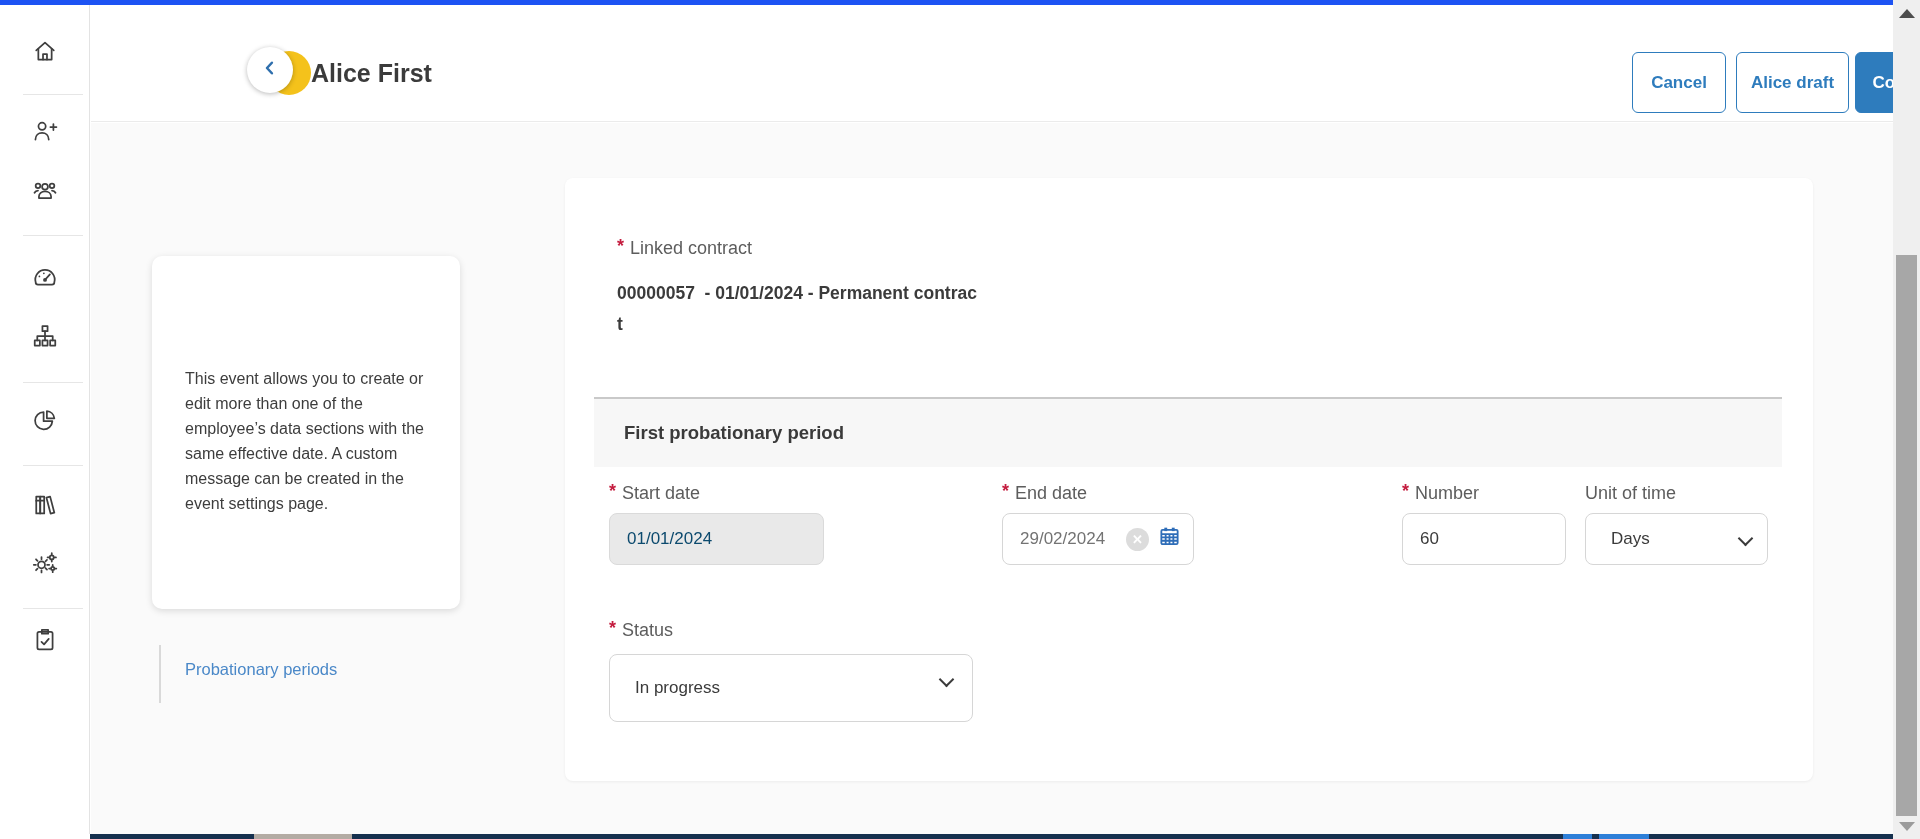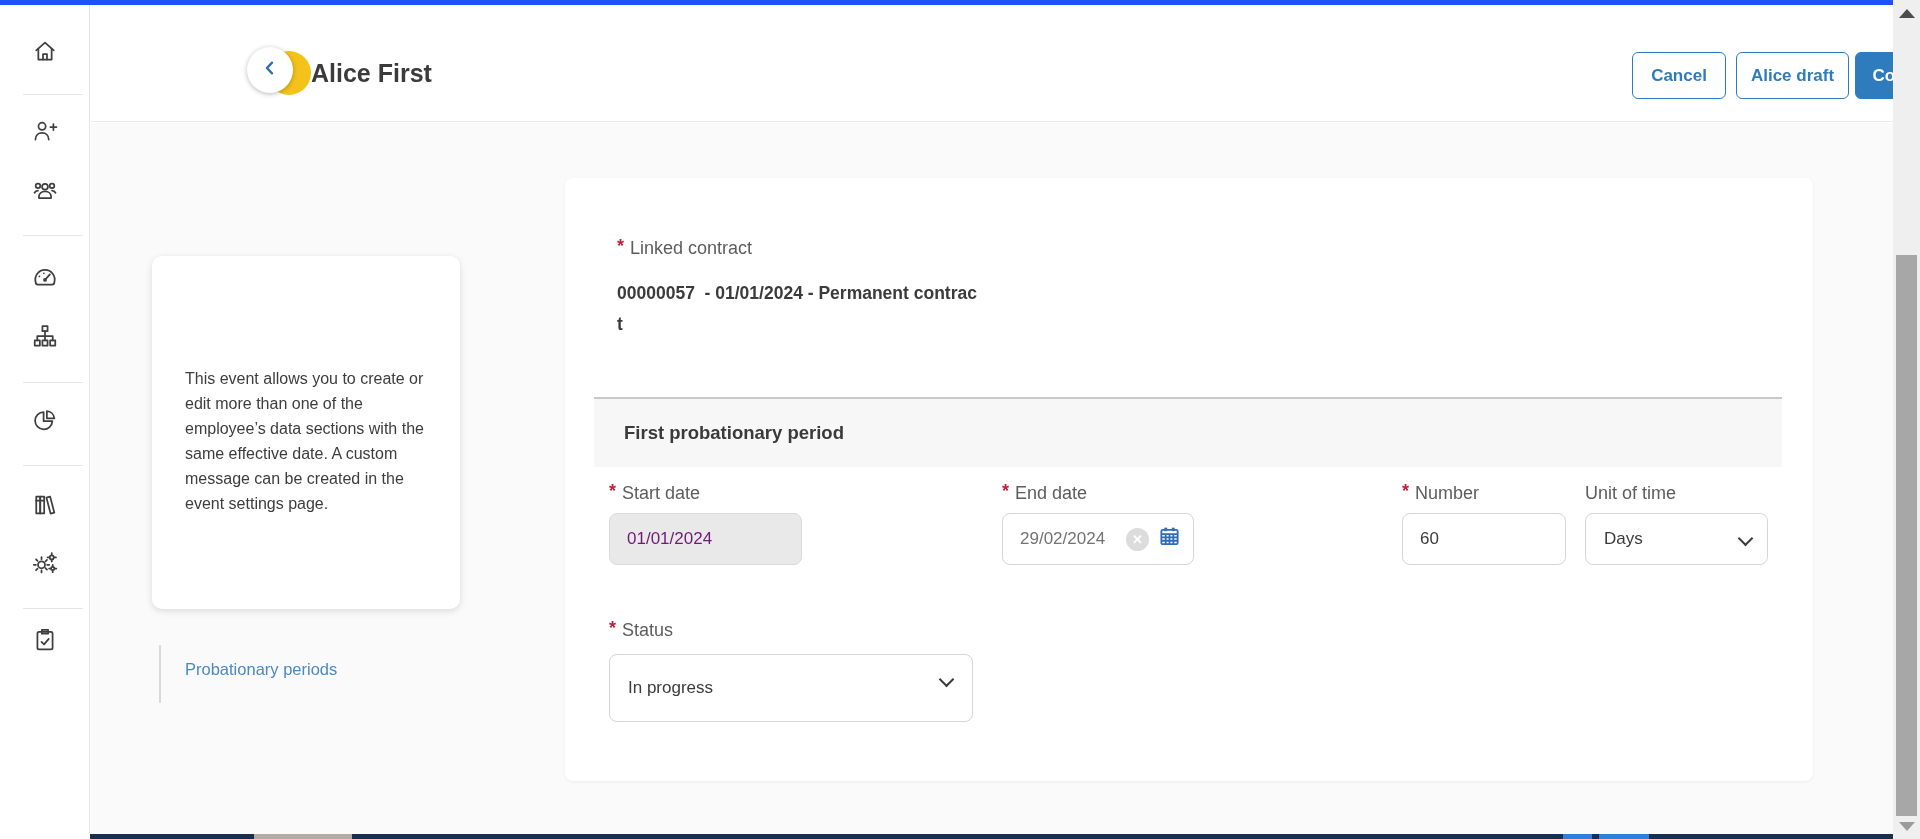--- a/index.html
+++ b/index.html
@@ -14,21 +14,21 @@
   .side-icon { position:absolute; left:26px; width:38px; height:38px; display:flex; align-items:center; justify-content:center; cursor:pointer; }
   .side-icon svg { stroke:#3f3f3f; fill:none; stroke-width:1.5; stroke-linecap:round; stroke-linejoin:round; }
   .side-div { position:absolute; left:23px; width:60px; height:1px; background:#e6e6e6; }
 
   
   #header { left:91px; top:5px; width:1802px; height:117px; background:#ffffff; border-bottom:1px solid #ebebeb; z-index:5; }
   #back-wrap { position:absolute; left:156px; top:40px; width:70px; height:56px; }
   #back-yellow { position:absolute; left:20px; top:6px; width:44px; height:44px; border-radius:50%; background:#f4c21b; }
   #back-btn { position:absolute; left:0px; top:2px; width:46px; height:46px; border-radius:50%; background:#ffffff; box-shadow:0 1px 5px rgba(0,0,0,0.28); display:flex; align-items:center; justify-content:center; cursor:pointer; }
   #page-title { position:absolute; left:220px; top:54px; font-size:25px; font-weight:700; color:#3b3b3b; }
-  .hdr-btn { position:absolute; top:47px; height:47px; border-radius:6px; border:1px solid #2e7cbd; background:#ffffff; color:#2e7cbd; font-family:"Liberation Sans",sans-serif; font-size:17px; font-weight:700; cursor:pointer; }
+  .hdr-btn { position:absolute; top:47px; height:61px; border-radius:6px; border:1px solid #2e7cbd; background:#ffffff; color:#2e7cbd; font-family:"Liberation Sans",sans-serif; font-size:17px; font-weight:700; cursor:pointer; }
   #btn-cancel { left:1541px; width:94px; }
   #btn-savedraft { left:1645px; width:113px; }
   #btn-confirm { left:1764px; width:100px; background:#2e7cbd; color:#ffffff; }
 
   
   #main { left:91px; top:123px; width:1802px; height:711px; background:#fafafa; }
 
   
   #info-card { position:absolute; left:61px; top:133px; width:308px; height:353px; background:#ffffff; border-radius:10px; box-shadow:0 2px 7px rgba(0,0,0,0.13); }
   #info-title { position:absolute; left:33px; top:40px; font-size:29px; font-weight:400; color:#3d3d3d; }
@@ -43,27 +43,27 @@
   .flabel { font-size:18px; color:#5d5d5d; white-space:nowrap; }
   .req { color:#c41d3f; font-weight:700; position:relative; top:-2px; margin-right:6px; }
   #linked-label { position:absolute; left:52px; top:60px; }
   #linked-value { position:absolute; left:52px; top:100px; width:360px; font-size:17.5px; font-weight:700; color:#3b3b3b; line-height:31px; white-space:pre-wrap; word-break:break-all; }
   #section-band { position:absolute; left:29px; top:219px; width:1188px; height:70px; background:#f7f7f7; border-top:2px solid #c9c9c9; display:flex; align-items:center; }
   #section-title { margin-left:30px; font-size:18.5px; font-weight:700; color:#3a3a3a; }
 
   .fld-label { position:absolute; top:305px; }
   .fld-box { position:absolute; top:335px; height:52px; border:1px solid #d6d6d6; border-radius:8px; background:#ffffff; font-family:"Liberation Sans",sans-serif; font-size:17px; color:#3b3b3b; }
   input.fld-box { padding:0 0 0 17px; outline:none; }
-  #start-input { left:44px; width:193px; background:#e9e9e9; border-color:#dadada; color:#701a75; }
+  #start-input { left:44px; width:215px; background:#e9e9e9; border-color:#dadada; color:#0c4a6e; }
   #end-box { left:437px; width:192px; display:flex; align-items:center; padding:0 12px 0 17px; }
   #end-value { color:#737373; flex:1; }
   #end-clear { width:23px; height:23px; border-radius:50%; background:#dcdcdc; color:#ffffff; font-size:13px; font-weight:700; display:flex; align-items:center; justify-content:center; cursor:pointer; margin-right:9px; }
   #end-cal { width:23px; height:23px; cursor:pointer; display:flex; align-items:center; justify-content:center; }
   #number-input { left:837px; width:164px; }
-  .sel-box { display:flex; align-items:center; padding-left:18px; cursor:pointer; }
+  .sel-box { display:flex; align-items:center; padding-left:25px; cursor:pointer; }
   #unit-select { left:1020px; width:183px; }
   .chev { position:absolute; right:20px; top:19px; width:11px; height:11px; border-right:2.5px solid #3b3b3b; border-bottom:2.5px solid #3b3b3b; transform:rotate(45deg); }
   #status-label { position:absolute; left:44px; top:442px; }
   #status-select { position:absolute; left:44px; top:476px; width:364px; height:68px; border:1px solid #d6d6d6; border-radius:8px; background:#fff; font-size:17px; color:#3b3b3b; }
 
   
   #scrollbar { left:1893px; top:0; width:27px; height:839px; background:#efefef; z-index:40; }
   #sb-up { position:absolute; left:6px; top:9px; width:0; height:0; border-left:8px solid transparent; border-right:8px solid transparent; border-bottom:9px solid #4d4d4d; cursor:pointer; }
   #sb-thumb { position:absolute; left:3px; top:255px; width:21px; height:561px; background:#a7a7a7; cursor:pointer; }
   #sb-down { position:absolute; left:6px; top:822px; width:0; height:0; border-left:8px solid transparent; border-right:8px solid transparent; border-top:9px solid #9b9b9b; cursor:pointer; }

